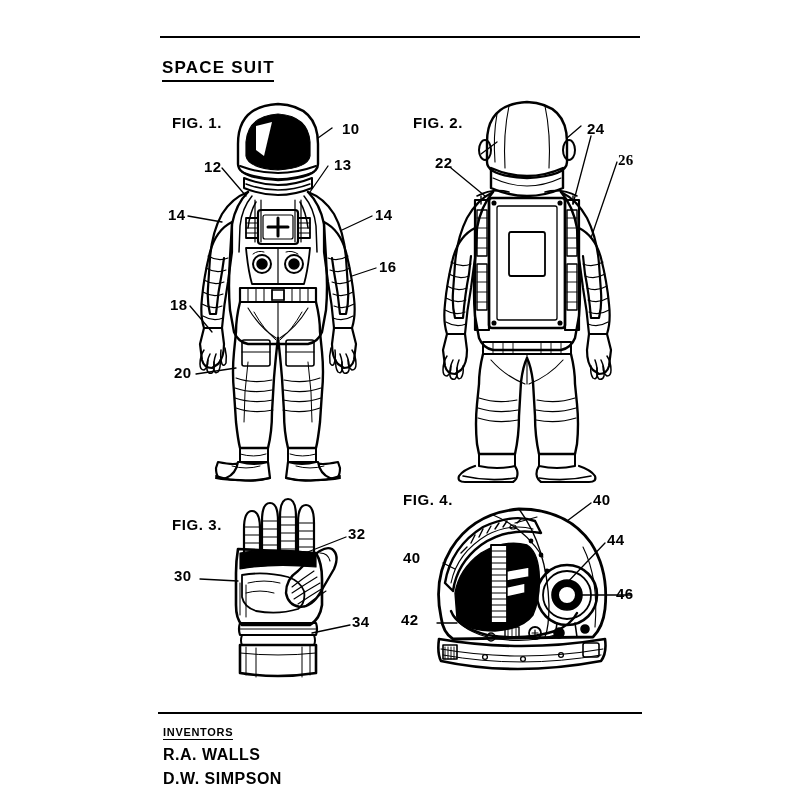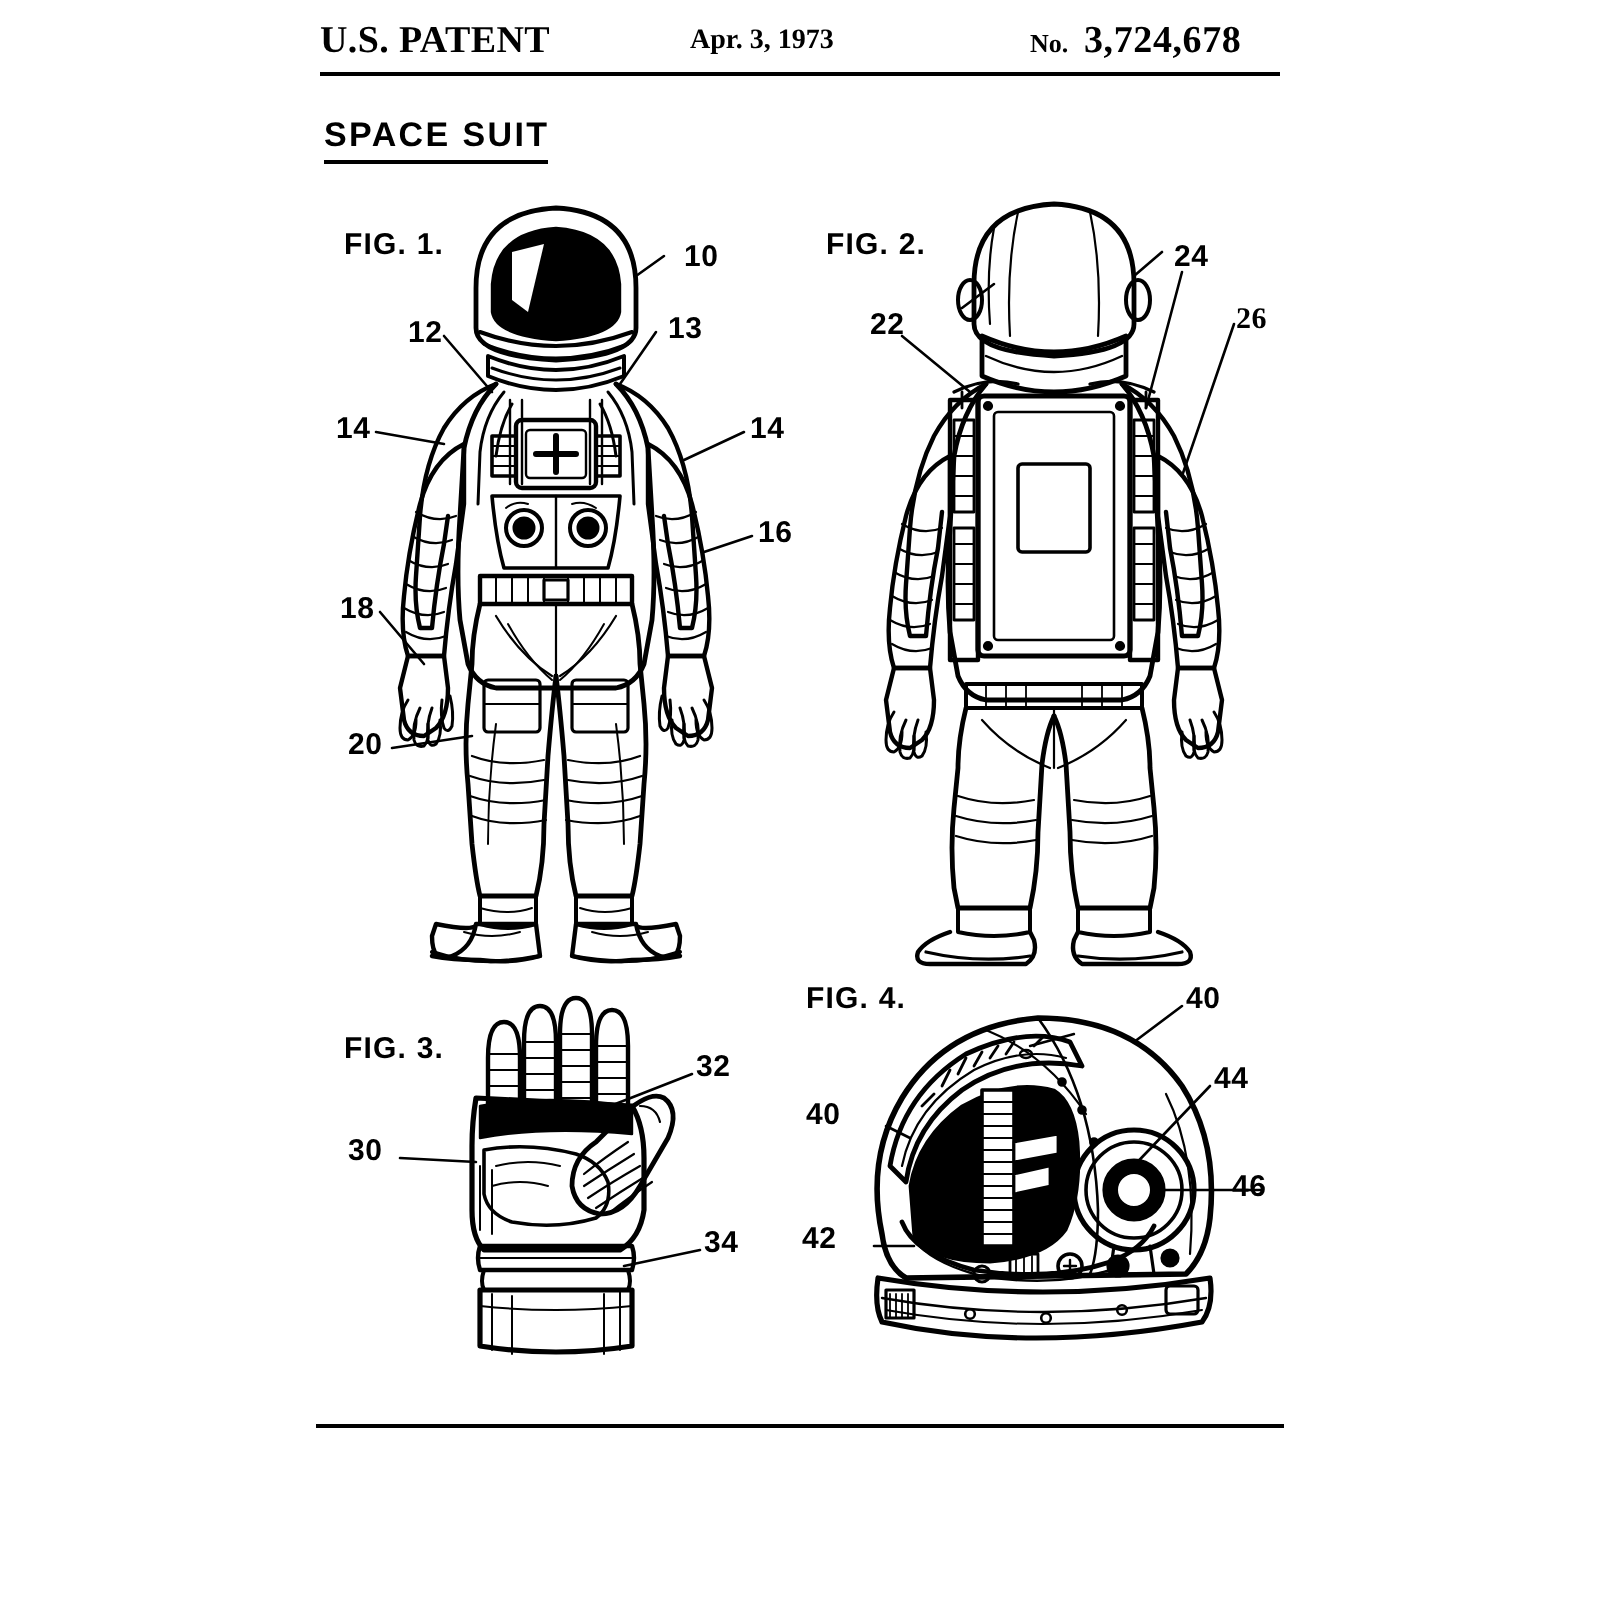--- a/index.html
+++ b/index.html
@@ -78,26 +78,20 @@
     font-size:16px;font-weight:bold;letter-spacing:.5px;margin-top:6px;
     white-space:nowrap;
   }
   .foot-name.ul{display:inline-block;border-bottom:2px solid #000;padding-bottom:1px;}
 </style>
 </head>
 <body>
 
 <div class="page">
 
-  <div class="header">
-    <div class="hdr-office">U.S. PATENT</div>
-    <div class="hdr-date">Apr. 3, 1973</div>
-    <div class="hdr-nolabel">No.</div>
-    <div class="hdr-number">3,724,678</div>
-  </div>
   <div class="rule-top"></div>
 
   <div class="doc-title">SPACE SUIT</div>
   <div class="rule-title"></div>
 
   <div class="figures">
 
     <div class="fig" style="left:160px;top:0px;width:240px;height:390px;">
 
       <div class="fig-caption" style="left:12px;top:22px;">FIG. 1.</div>
@@ -472,15 +466,20 @@
       <div class="ref" style="left:8px;top:62px;">40</div>
       <div class="ref" style="left:6px;top:124px;">42</div>
       <div class="ref" style="left:212px;top:44px;">44</div>
       <div class="ref" style="left:221px;top:98px;">46</div>
     </div>
 
   </div>
 
   <div class="rule-bottom"></div>
 
+  <div class="foot-left">
+    <div><span class="foot-head">INVENTORS</span></div>
+    <div class="foot-name">R.A. WALLS</div>
+    <div class="foot-name">D.W. SIMPSON</div>
+  </div>
 
 
 </div>
 
 </body></html>

